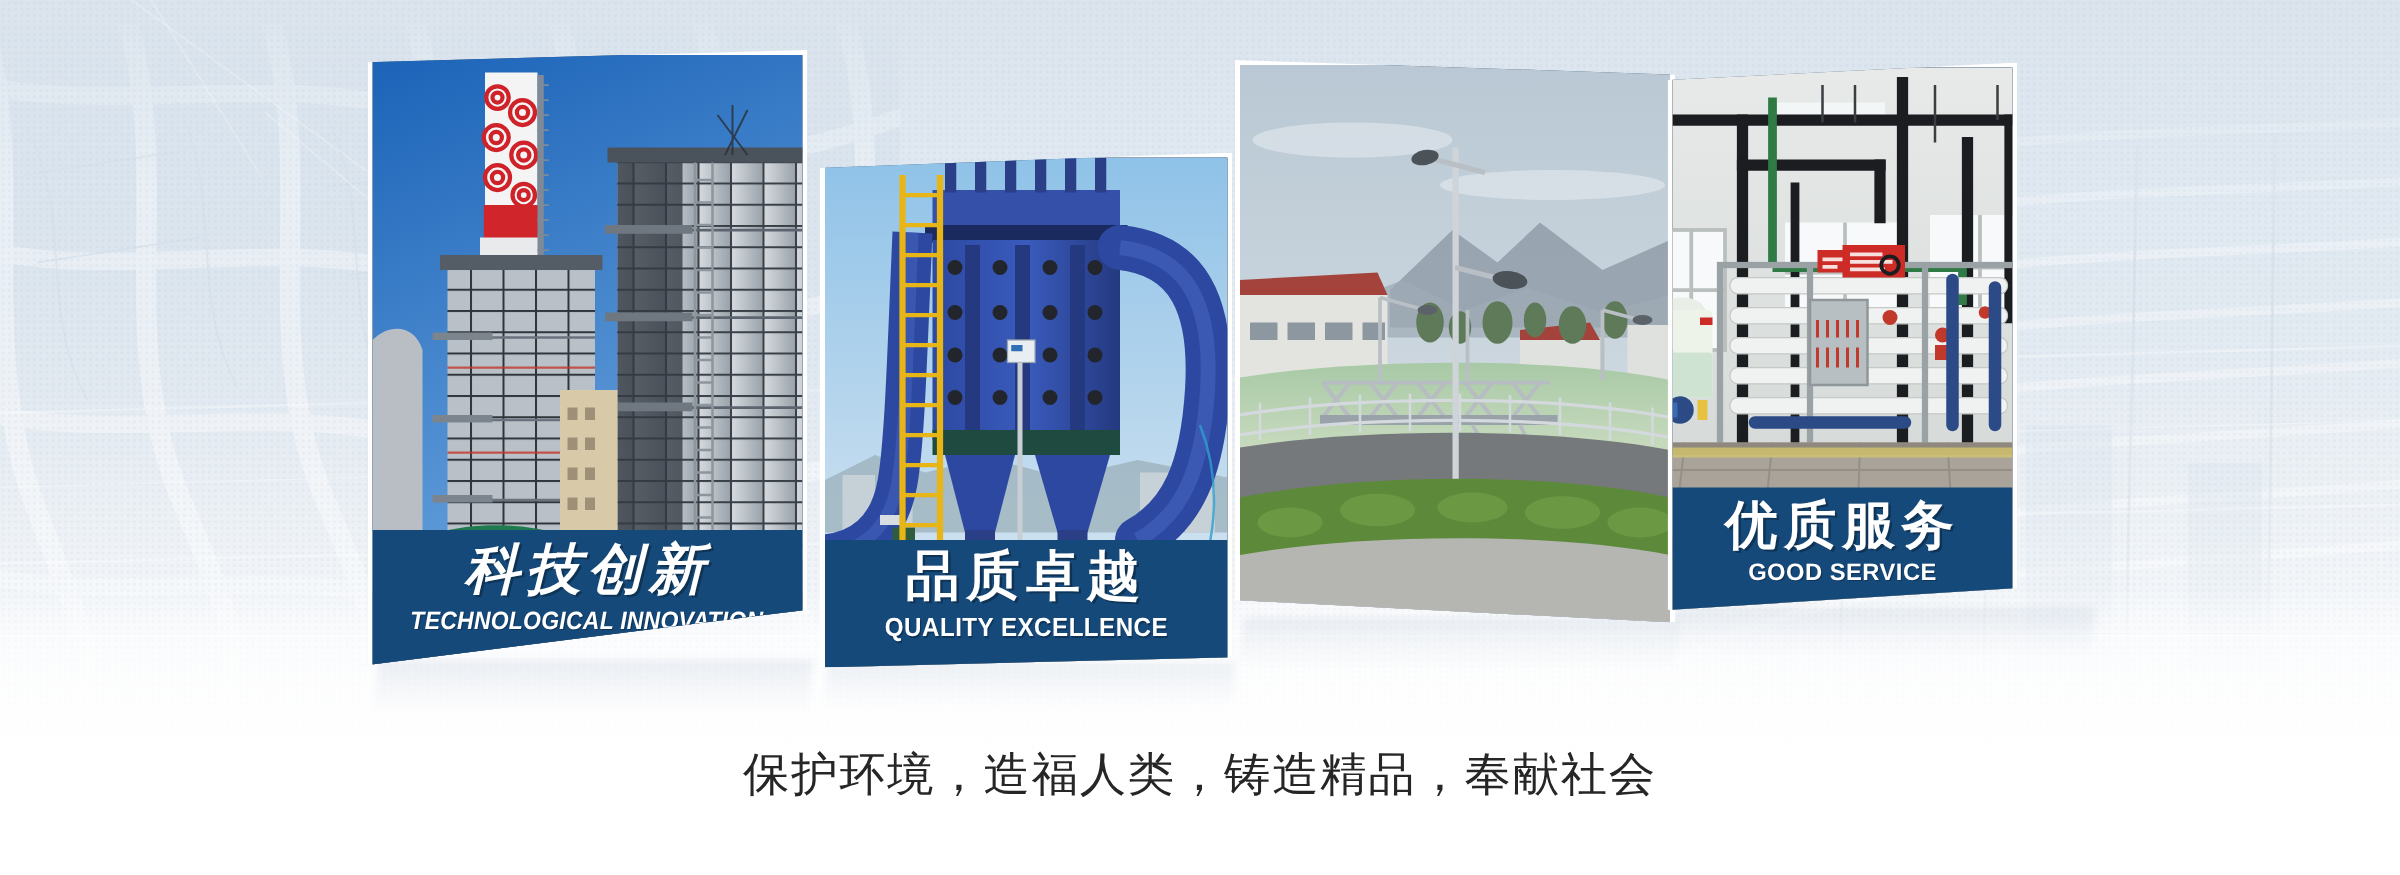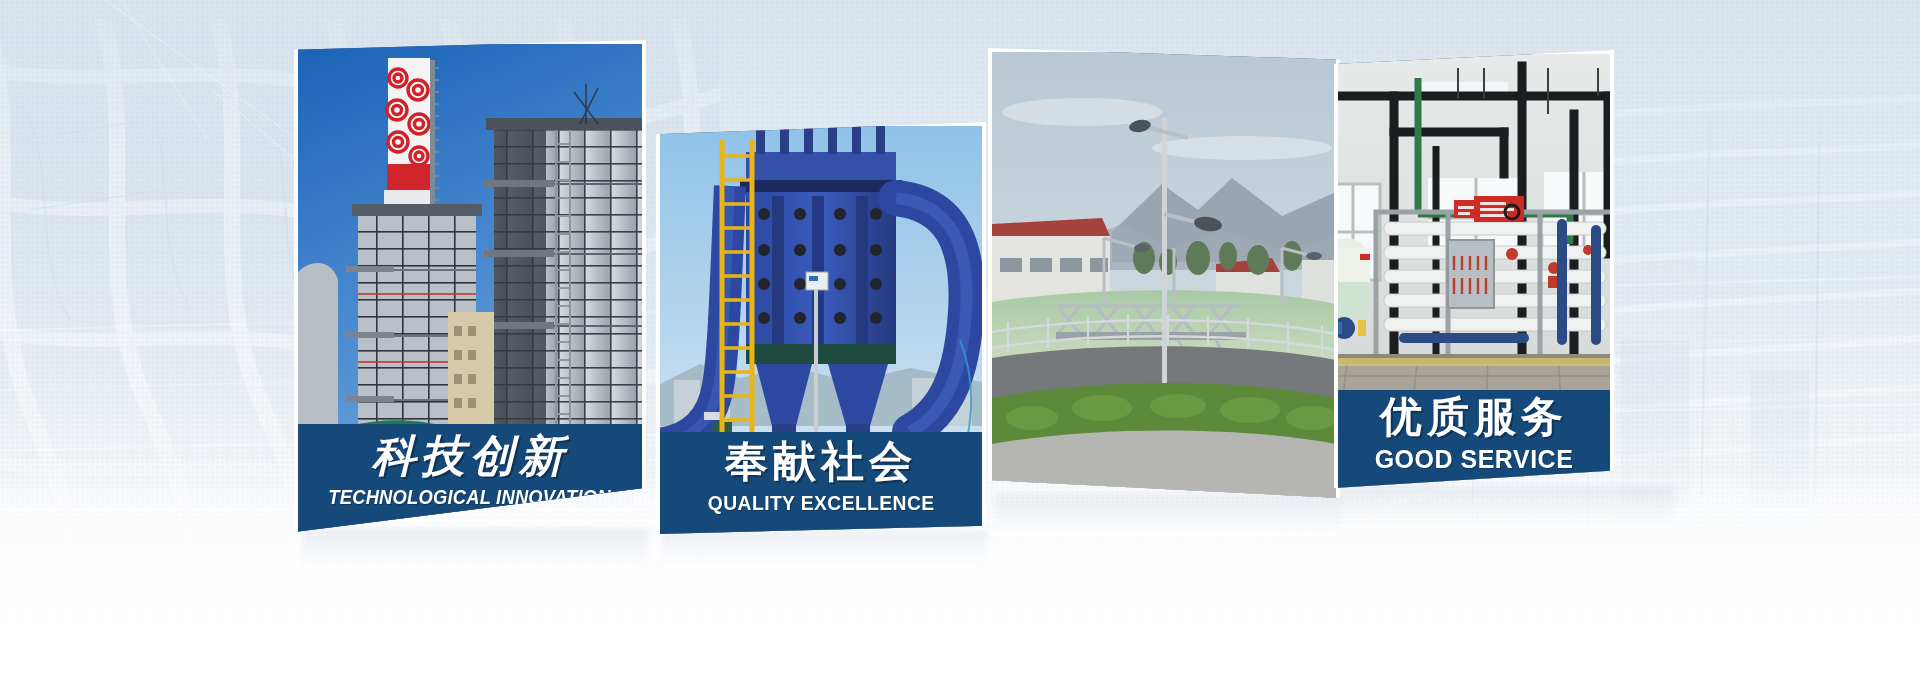--- a/index.html
+++ b/index.html
@@ -396,21 +396,21 @@
 
             <rect x="0" y="330" width="322" height="78" fill="#aeb4b8"></rect>
             <rect x="0" y="330" width="322" height="10" fill="#8e949a"></rect>
             <rect x="0" y="372" width="322" height="36" fill="#7e858b"></rect>
             <g stroke="#2f9fd0" stroke-width="2" fill="none" opacity=".8">
               <path d="M300 214 C 318 260, 312 308, 296 350"></path>
             </g>
           </svg>
         </div>
         <div class="cap" style="height:102px; padding-bottom:12px;">
-          <div class="cn" style="font-size:43px; margin-bottom:9px;">奉献社会</div>
+          <div class="cn" style="font-size:43px; margin-bottom:9px;">品质卓越</div>
           <div class="en" style="font-size:21px; letter-spacing:.02em;">QUALITY EXCELLENCE</div>
         </div>
       </div>
     </div>
 
     <div class="panel" id="p3">
       <div class="inner">
         <div class="photo">
           <svg viewBox="0 0 344 446" preserveAspectRatio="xMidYMid slice">
             <defs>
@@ -608,21 +608,22 @@
             <rect x="0" y="300" width="332" height="10" fill="#8e887f"></rect>
             <g stroke="#8e887f" stroke-width="1.6" opacity=".7">
               <path d="M0 322 H 332 M0 346 H 332 M0 372 H 332 M0 400 H 332"></path>
               <path d="M40 300 L 24 434 M110 300 L 96 434 M180 300 L 176 434 M250 300 L 258 434 M310 300 L 326 434"></path>
             </g>
             <rect x="0" y="304" width="332" height="8" fill="#d8c96a" opacity=".75"></rect>
           </svg>
         </div>
         <div class="cap" style="height:98px; padding-bottom:10px;">
           <div class="cn" style="font-size:42px; margin-bottom:8px;">优质服务</div>
-          <div class="en" style="font-size:25px; letter-spacing:.02em; transform:scaleX(1);">GOOD SERVICE</div>
+          <div class="en" style="font-size:19px; letter-spacing:.02em; transform:scaleX(1);">GOOD SERVICE</div>
         </div>
       </div>
     </div>
 
   </div>
 
+  <div class="tagline">保护环境，造福人类，铸造精品，奉献社会</div>
 
 </div>
 
 </body></html>

